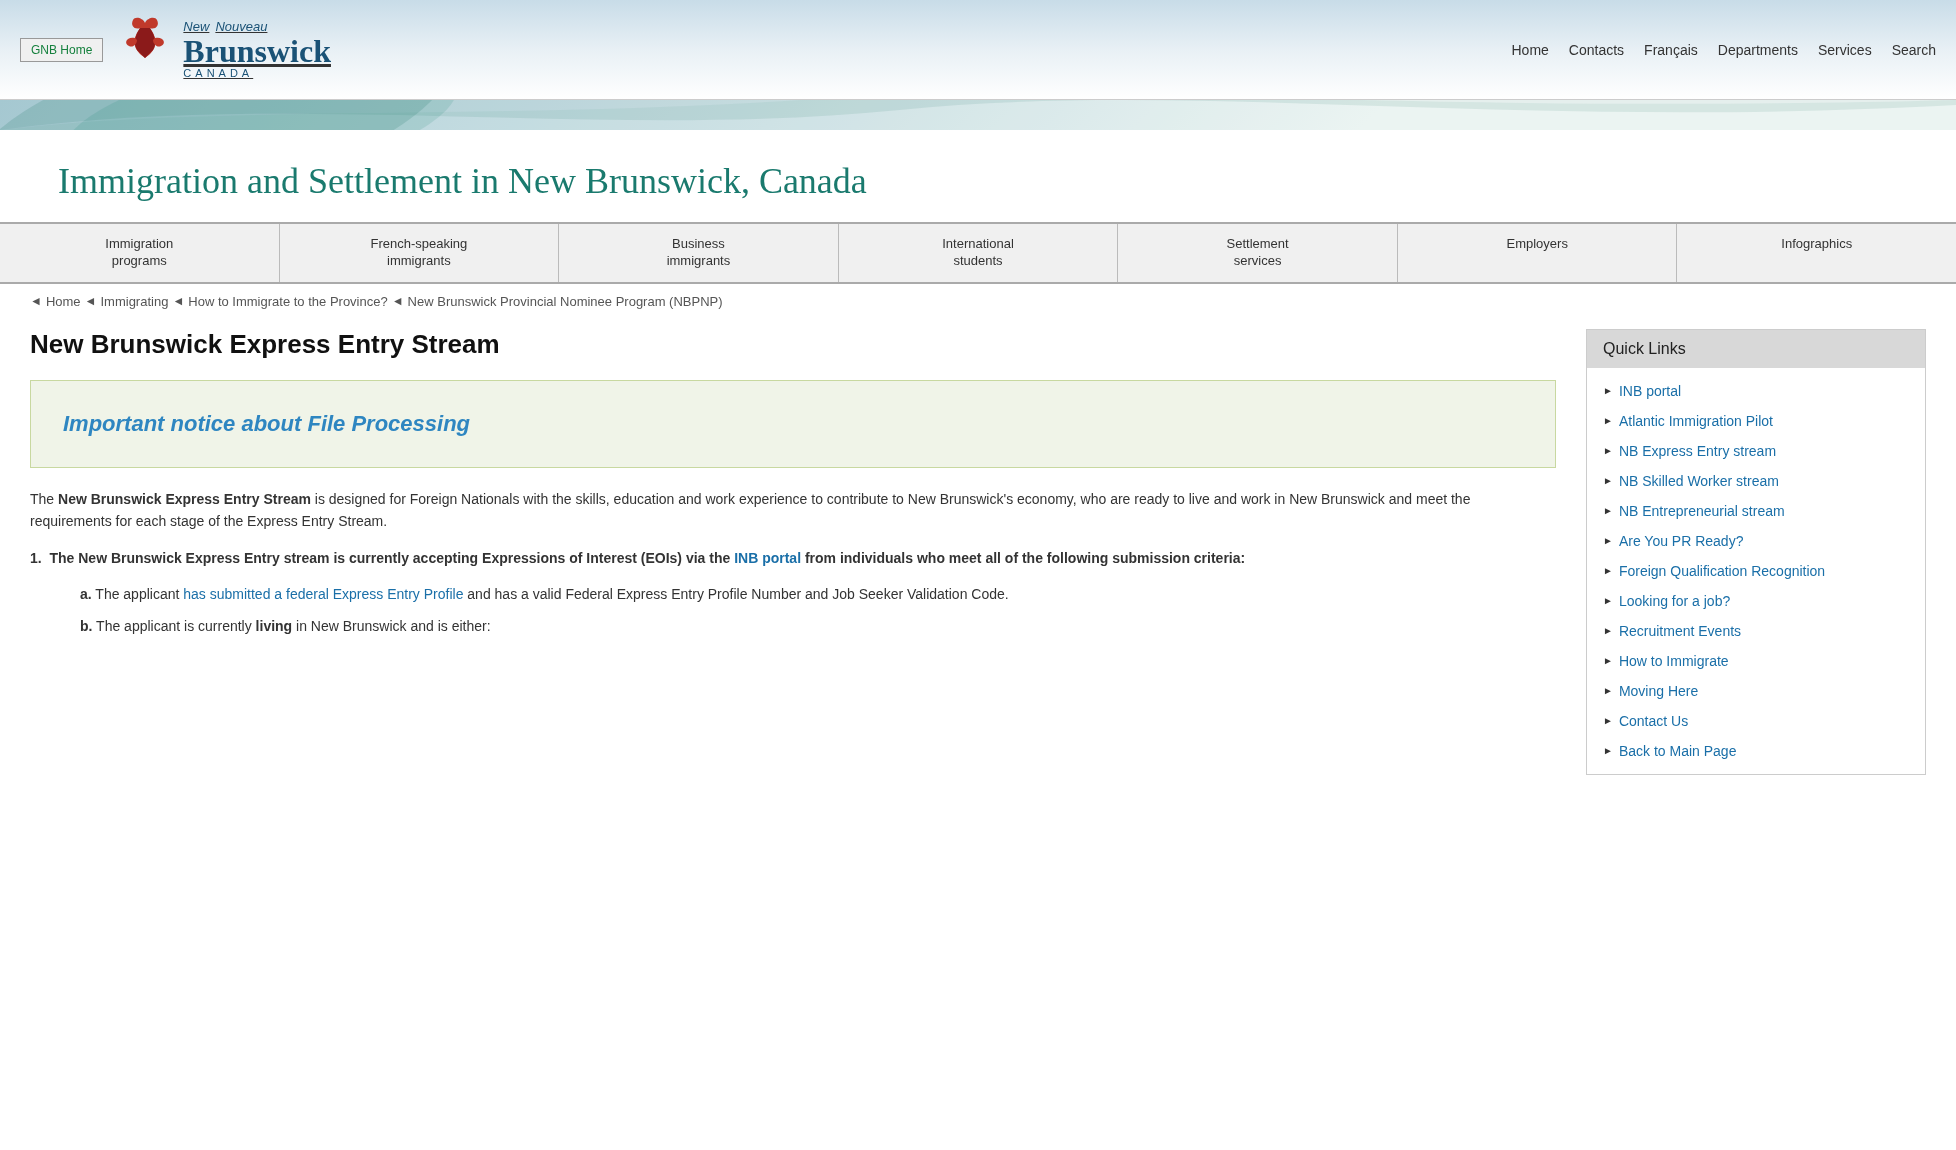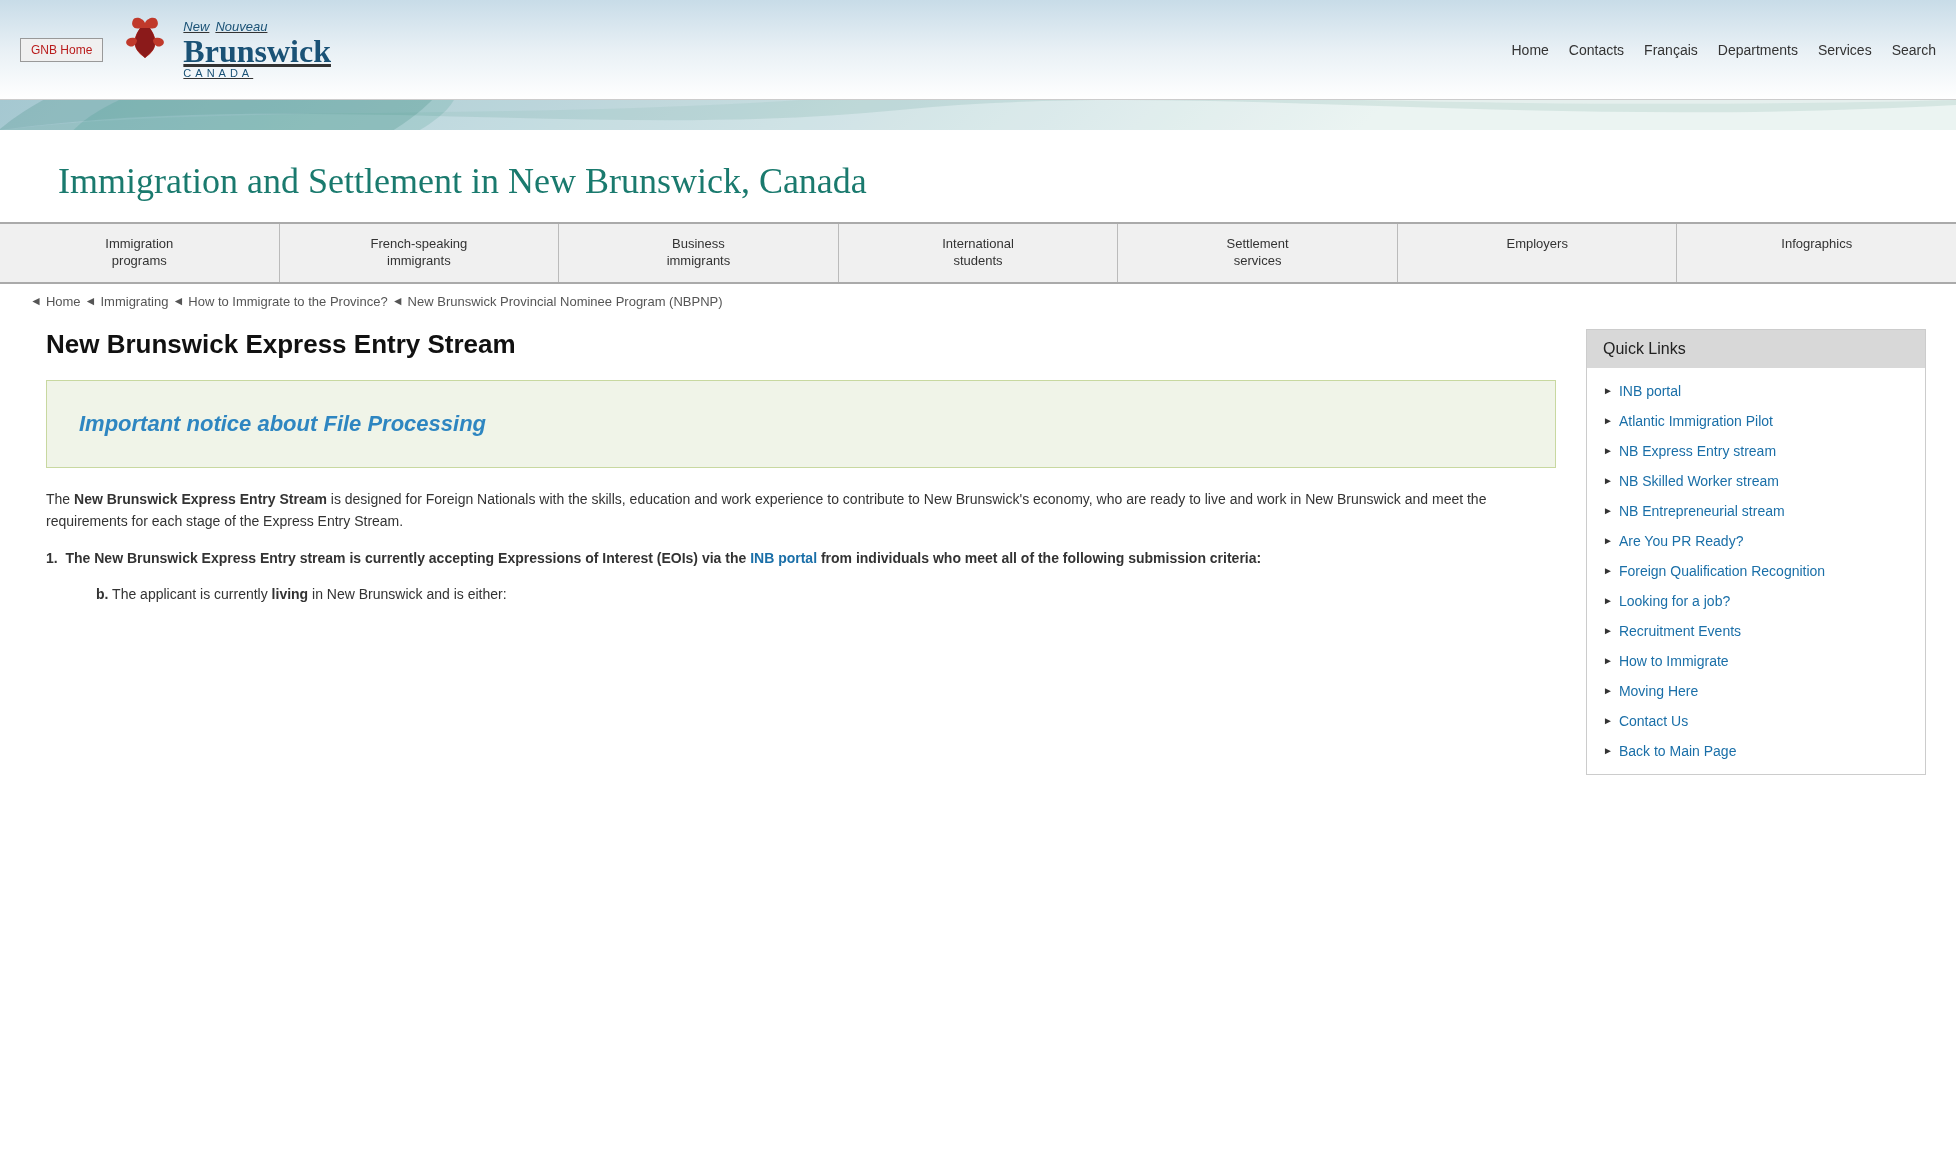--- a/index.html
+++ b/index.html
@@ -15,21 +15,21 @@
       border-bottom: 1px solid #ccc;
       min-height: 60px;
     }
     .top-bar-left { display: flex; align-items: center; gap: 12px; }
     .gnb-home-btn {
       border: 1px solid #999;
       padding: 4px 10px;
       font-size: 12px;
       background: #f0f0f0;
       cursor: pointer;
-      color: #b91c1c;
+      color: #15803d;
     }
     .logo-area { display: flex; align-items: center; text-decoration: underline; }
     .logo-text { display: flex; flex-direction: column; line-height: 1.1; }
 
     
     .bird-logo { margin-right: 8px; }
 
     .top-nav { display: flex; gap: 20px; align-items: center; }
     .top-nav a {
       color: #333;
@@ -110,21 +110,21 @@
     .breadcrumb-arrow { color: #555; font-size: 12px; }
 
     
     .main-layout {
       display: flex;
       padding: 10px 30px 30px 30px;
       gap: 30px;
     }
 
     
-    .content-area { flex: 1; min-width: 0; margin-left: 16px; }
+    .content-area { flex: 1; min-width: 0; }
     .content-area h2 {
       font-size: 26px;
       font-weight: bold;
       color: #111;
       margin-bottom: 20px;
       font-family: Arial, sans-serif;
     }
 
     
     .notice-box {
@@ -285,20 +285,24 @@
     <p>
       The <strong>New Brunswick Express Entry Stream</strong> is designed for Foreign Nationals with the skills, education and work experience to contribute to New Brunswick's economy, who are ready to live and work in New Brunswick and meet the requirements for each stage of the Express Entry Stream.
     </p>
 
     <p class="bold-para">
       1.&nbsp; The New Brunswick Express Entry stream is currently accepting Expressions of Interest (EOIs) via the <a href="#" class="inline-link">INB portal</a> from individuals who meet all of the following submission criteria:
     </p>
 
     <div class="sub-list">
       <div class="sub-list-item">
+        <span class="label">a.</span>
+        The applicant <a href="#" class="inline-link">has submitted a federal Express Entry Profile</a> and has a valid Federal Express Entry Profile Number and Job Seeker Validation Code.
+      </div>
+      <div class="sub-list-item">
         <span class="label">b.</span>
         The applicant is currently <strong>living</strong> in New Brunswick and is either:
       </div>
     </div>
   </div>
 
   <div class="sidebar">
     <div class="quick-links-box">
       <div class="quick-links-title">Quick Links</div>
       <div class="quick-links-list">

